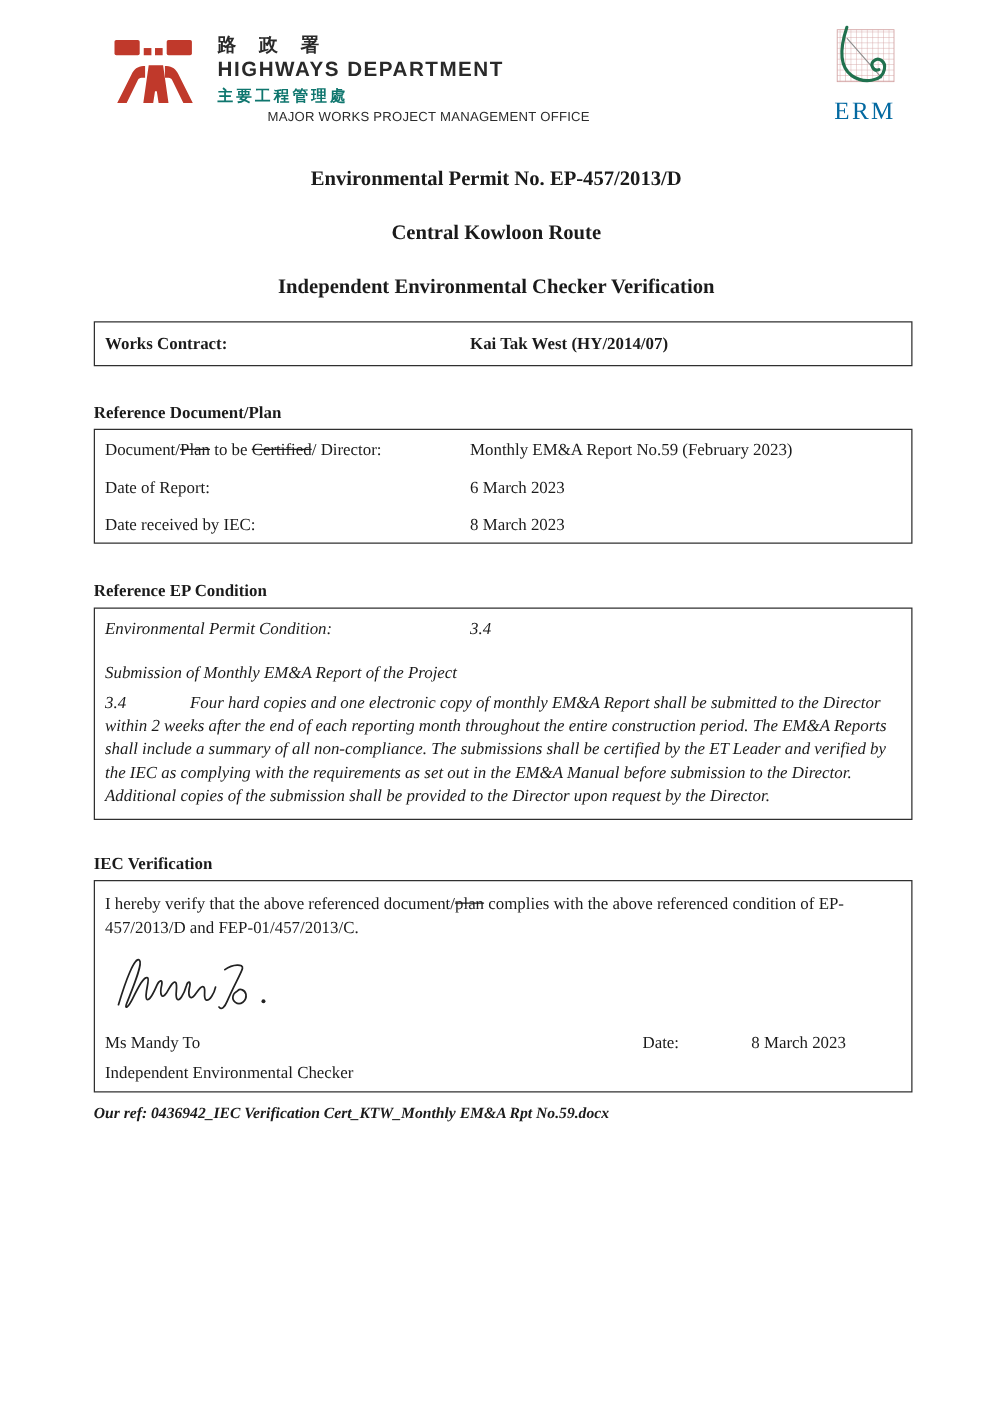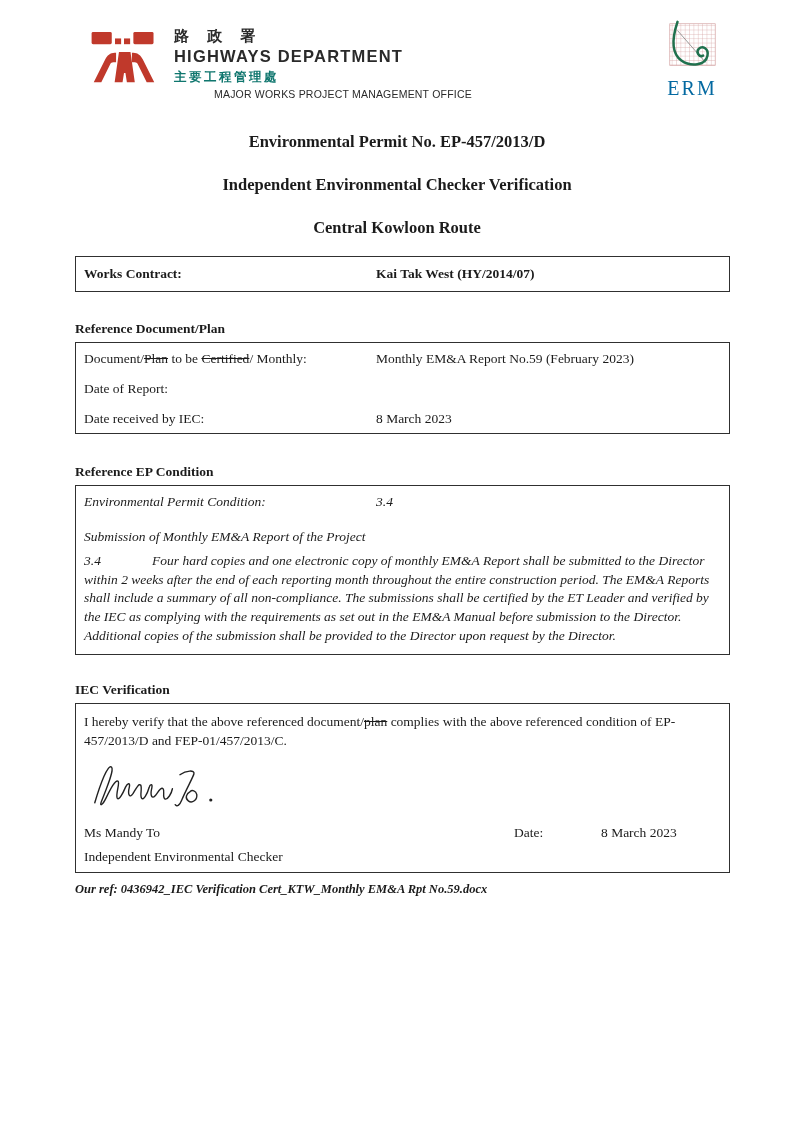--- a/index.html
+++ b/index.html
@@ -100,40 +100,41 @@
           <rect x="7" y="3" width="47" height="43" fill="url(#ermgrid)" stroke="#d2a0a0" stroke-width="0.7"></rect>
           <line x1="15" y1="10" x2="44" y2="43" stroke="#8a8a8a" stroke-width="0.9"></line>
           <path d="M15 1 C10 16 8 33 19 41 C29 48 44 46 46 36 C47.5 29 41 25 37 29 C34 32 37 38 41.5 36" fill="none" stroke="#20714e" stroke-width="2.6" stroke-linecap="round"></path>
         </svg>
       </span>
       <div class="erm-text">ERM</div>
     </div>
   </div>
 
   <div class="title title-1">Environmental Permit No. EP-457/2013/D</div>
+  <div class="title title-2">Central Kowloon Route</div>
   <div class="title title-3">Independent Environmental Checker Verification</div>
-  <div class="title title-2">Central Kowloon Route</div>
 
   <div class="content">
 
     <div class="box works-box">
       <div class="kv-row">
         <span class="kv-label">Works Contract:</span>
         <span class="kv-value">Kai Tak West (HY/2014/07)</span>
       </div>
     </div>
 
     <div class="section-heading h-refdoc">Reference Document/Plan</div>
     <div class="box refdoc-box">
       <div class="kv-row">
-        <span class="kv-label"><span>Document/</span><span class="strike">Plan</span><span> to be </span><span class="strike">Certified</span><span>/ Monthly:</span></span>
+        <span class="kv-label"><span>Document/</span><span class="strike">Plan</span><span> to be </span><span class="strike">Certified</span><span>/ Director:</span></span>
         <span class="kv-value">Monthly EM&amp;A Report No.59 (February 2023)</span>
       </div>
       <div class="kv-row">
         <span class="kv-label">Date of Report:</span>
+        <span class="kv-value">6 March 2023</span>
       </div>
       <div class="kv-row">
         <span class="kv-label">Date received by IEC:</span>
         <span class="kv-value">8 March 2023</span>
       </div>
     </div>
 
     <div class="section-heading h-epcond">Reference EP Condition</div>
     <div class="box ep-box">
       <div class="kv-row">

